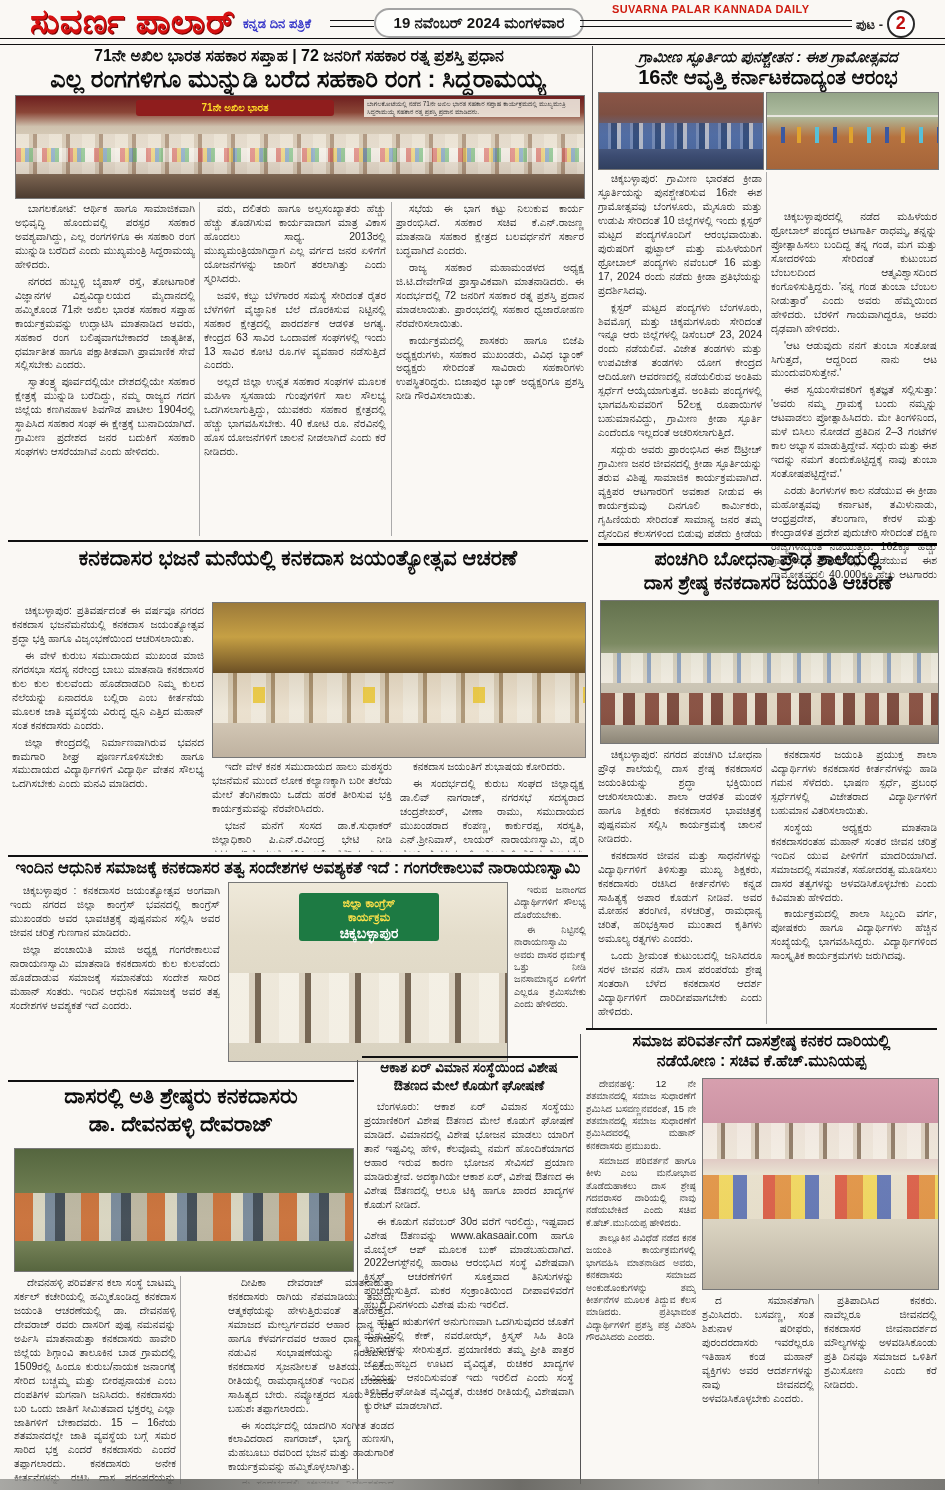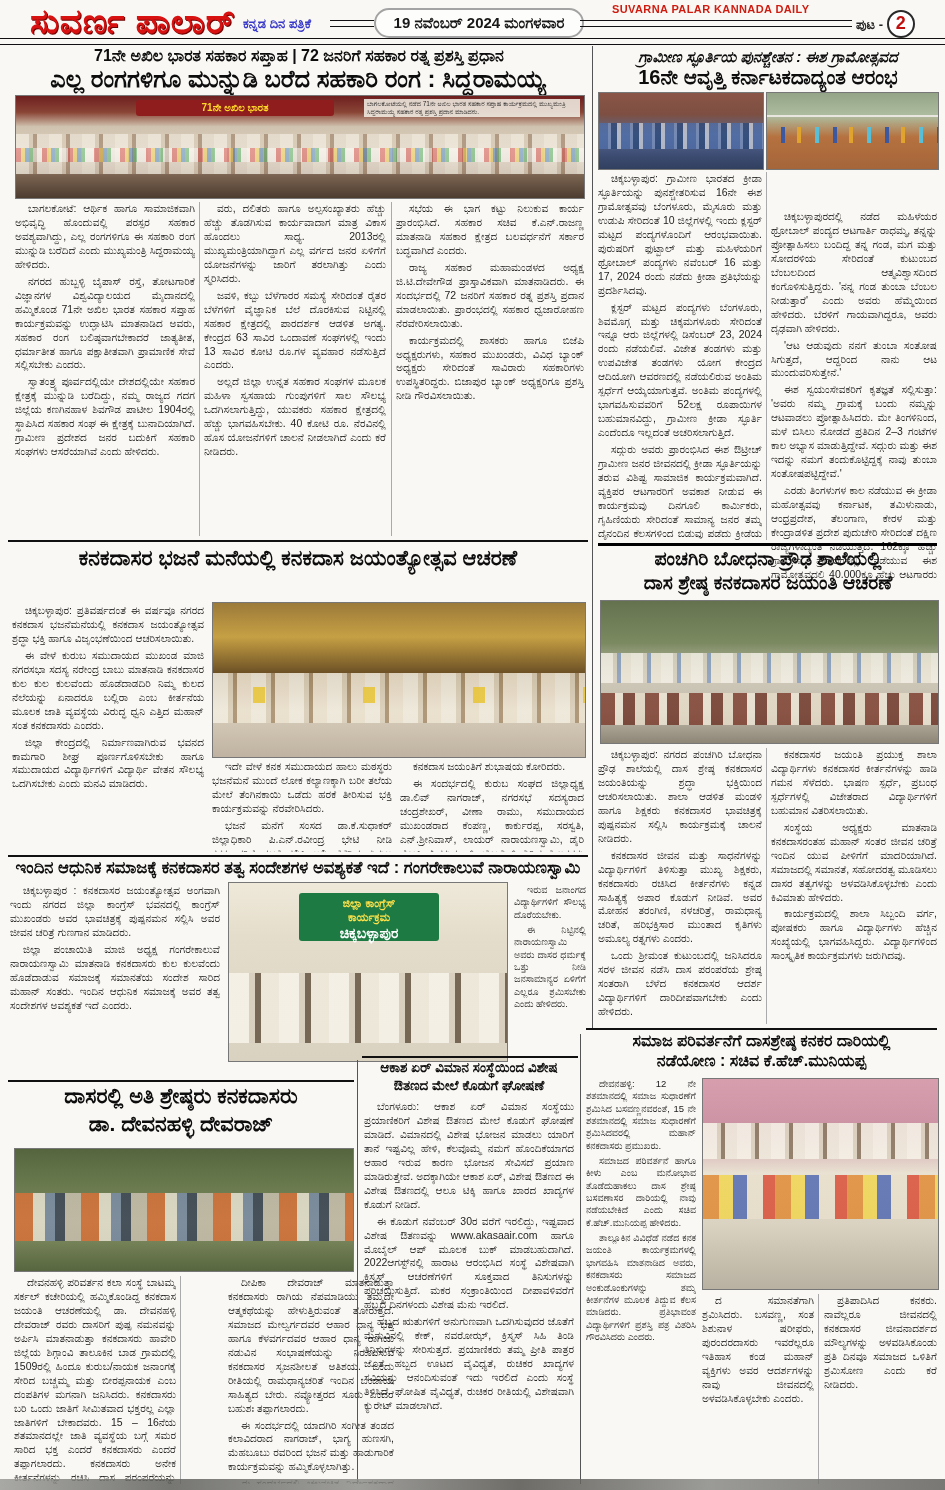--- a/index.html
+++ b/index.html
@@ -198,21 +198,21 @@
     <p>ಹಬ್ಬದ ಋತುಗಳಿಗೆ ಅನುಗುಣವಾಗಿ ಒದಗಿಸುವುದರ ಜೊತೆಗೆ ಮೆನುವಿನಲ್ಲಿ ಕೇಕ್, ನವರೋಝ್, ಕ್ರಿಸ್ಮಸ್ ಸಿಹಿ ತಿಂಡಿ ತಿನಿಸುಗಳನ್ನು ಸೇರಿಸುತ್ತದೆ. ಪ್ರಯಾಣಿಕರು ತಮ್ಮ ಪ್ರೀತಿ ಪಾತ್ರರ ಜೊತೆ ಹಬ್ಬದ ಊಟದ ವೈವಿಧ್ಯತೆ, ರುಚಿಕರ ಖಾದ್ಯಗಳ ಸವಿಯನ್ನು ಆನಂದಿಸುವಂತೆ ಇದು ಇರಲಿದೆ ಎಂದು ಸಂಸ್ಥೆ ತಿಳಿಸಿದೆ. ಘೋಷಿತ ವೈವಿಧ್ಯತೆ, ರುಚಿಕರ ರೀತಿಯಲ್ಲಿ ವಿಶೇಷವಾಗಿ ಕ್ಯುರೇಟ್ ಮಾಡಲಾಗಿದೆ.</p>
   </div>
 
   <div class="abs rule-v" style="left:580px;top:1034px;height:450px;"></div>
   <div class="abs rule-h" style="left:586px;top:1028px;width:351px;"></div>
   <div class="abs hl" style="left:586px;top:1032px;width:351px;font-size:16px;">ಸಮಾಜ ಪರಿವರ್ತನೆಗೆ ದಾಸಶ್ರೇಷ್ಠ ಕನಕರ ದಾರಿಯಲ್ಲಿ</div>
   <div class="abs hl" style="left:586px;top:1052px;width:351px;font-size:16px;">ನಡೆಯೋಣ : ಸಚಿವ ಕೆ.ಹೆಚ್.ಮುನಿಯಪ್ಪ</div>
 
   <div class="abs col col-narrow" style="left:586px;top:1078px;width:110px;height:406px;">
     <p>ದೇವನಹಳ್ಳಿ: 12 ನೇ ಶತಮಾನದಲ್ಲಿ ಸಮಾಜ ಸುಧಾರಣೆಗೆ ಶ್ರಮಿಸಿದ ಬಸವಣ್ಣನವರಂತೆ, 15 ನೇ ಶತಮಾನದಲ್ಲಿ ಸಮಾಜ ಸುಧಾರಣೆಗೆ ಶ್ರಮಿಸಿದವರಲ್ಲಿ ಮಹಾನ್ ಕನಕದಾಸರು ಪ್ರಮುಖರು.</p>
-    <p>ಸಮಾಜದ ಪರಿವರ್ತನೆ ಹಾಗೂ ಕೀಳು ಎಂಬ ಮನೋಭಾವ ತೊಡೆದುಹಾಕಲು ದಾಸ ಶ್ರೇಷ್ಠ ಬಸವಣಾಸರ ದಾರಿಯಲ್ಲಿ ನಾವು ನಡೆಯಬೇಕಿದೆ ಎಂದು ಸಚಿವ ಕೆ.ಹೆಚ್.ಮುನಿಯಪ್ಪ ಹೇಳಿದರು.</p>
+    <p>ಸಮಾಜದ ಪರಿವರ್ತನೆ ಹಾಗೂ ಕೀಳು ಎಂಬ ಮನೋಭಾವ ತೊಡೆದುಹಾಕಲು ದಾಸ ಶ್ರೇಷ್ಠ ಗದವರಾಸರ ದಾರಿಯಲ್ಲಿ ನಾವು ನಡೆಯಬೇಕಿದೆ ಎಂದು ಸಚಿವ ಕೆ.ಹೆಚ್.ಮುನಿಯಪ್ಪ ಹೇಳಿದರು.</p>
     <p>ತಾಲ್ಲೂಕಿನ ವಿವಿಧೆಡೆ ನಡೆದ ಕನಕ ಜಯಂತಿ ಕಾರ್ಯಕ್ರಮಗಳಲ್ಲಿ ಭಾಗವಹಿಸಿ ಮಾತನಾಡಿದ ಅವರು, ಕನಕದಾಸರು ಸಮಾಜದ ಅಂಕುಡೊಂಕುಗಳನ್ನು ತಮ್ಮ ಕೀರ್ತನೆಗಳ ಮೂಲಕ ತಿದ್ದುವ ಕೆಲಸ ಮಾಡಿದರು. ಪ್ರತಿಭಾವಂತ ವಿದ್ಯಾರ್ಥಿಗಳಿಗೆ ಪ್ರಶಸ್ತಿ ಪತ್ರ ವಿತರಿಸಿ ಗೌರವಿಸಿದರು ಎಂದರು.</p>
   </div>
 
   <div class="abs photo" style="left:702px;top:1078px;width:235px;height:210px;
        background:linear-gradient(180deg,#d79fae 0%,#cc93a4 22%,#e9e2d2 45%,#d9d2c0 70%,#b8b0a0 100%);">
     <div class="pstrip" style="top:44px;height:36px;background:repeating-linear-gradient(90deg,#f5f1e7 0 14px,#ddd4c2 14px 18px,#8c7a64 18px 22px,#efe9dc 22px 34px);opacity:.9;"></div>
     <div class="pstrip" style="top:96px;height:44px;background:repeating-linear-gradient(90deg,#e0862c 0 16px,#f2d54a 16px 30px,#4a63b0 30px 44px,#e8e0cc 44px 60px,#d8462e 60px 72px);opacity:.8;"></div>
   </div>
   <div class="abs col" style="left:702px;top:1294px;width:112px;height:190px;">
     <p>ದ ಸಮಾನತೆಗಾಗಿ ಶ್ರಮಿಸಿದರು. ಬಸವಣ್ಣ, ಸಂತ ಶಿಶುನಾಳ ಷರೀಫರು, ಪುರಂದರದಾಸರು ಇವರೆಲ್ಲರೂ ಇತಿಹಾಸ ಕಂಡ ಮಹಾನ್ ವ್ಯಕ್ತಿಗಳು ಅವರ ಆದರ್ಶಗಳನ್ನು ನಾವು ಜೀವನದಲ್ಲಿ ಅಳವಡಿಸಿಕೊಳ್ಳಬೇಕು ಎಂದರು.</p>

